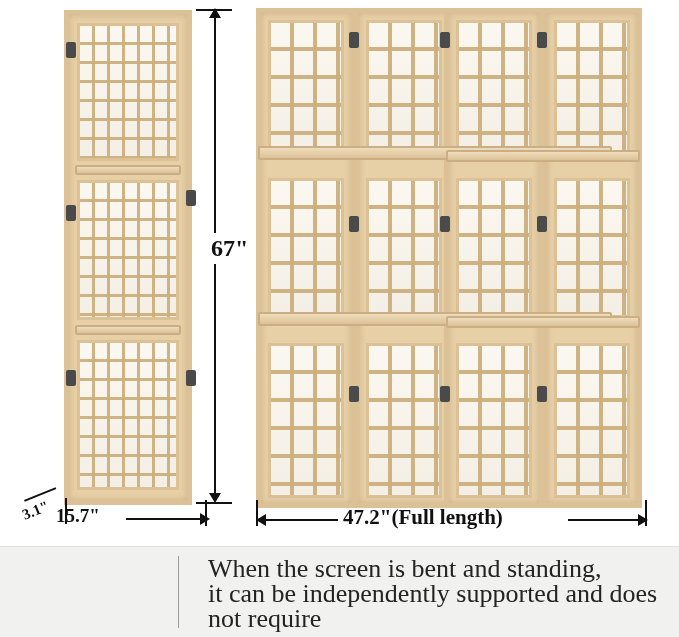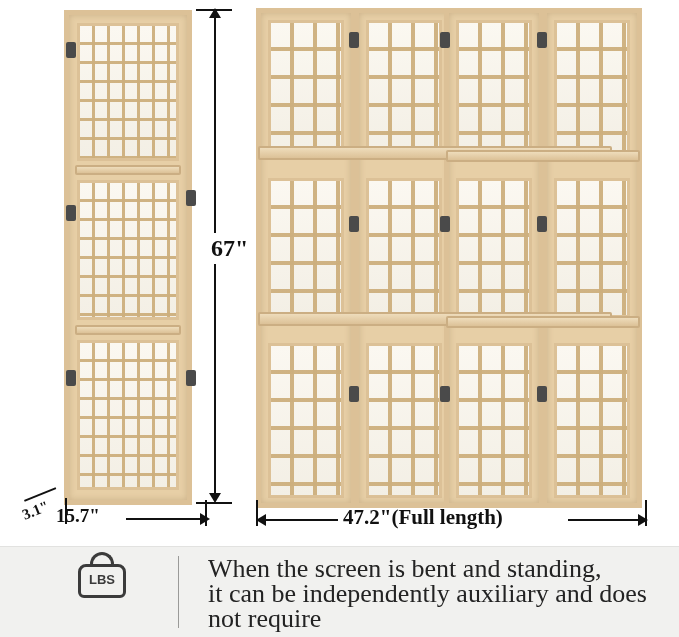--- a/index.html
+++ b/index.html
@@ -206,25 +206,20 @@
   <div class="arrow left" style="left:256px; top:514px;"></div>
   <div class="arrow right" style="left:638px; top:514px;"></div>
   <div class="tick" style="left:256px; top:500px; width:2px; height:26px;"></div>
   <div class="tick" style="left:645px; top:500px; width:2px; height:26px;"></div>
   <div class="dim-label" style="left:343px; top:505px; font-size:21px;">47.2"(Full length)</div>
 
   <div id="caption-bar"></div>
   <div id="caption-divider"></div>
 
   <div id="weight-block">
-    <div class="lbs-icon">
-      <div class="handle"></div>
-      <div class="body"></div>
-      <div class="txt">LBS</div>
-    </div>
   </div>
 
   <div id="caption-text">
     <div>When the screen is bent and standing,</div>
-    <div>it can be independently auxiliary and does not require</div>
+    <div>it can be independently supported and does not require</div>
   </div>
 
 </div>
 
 </body></html>

